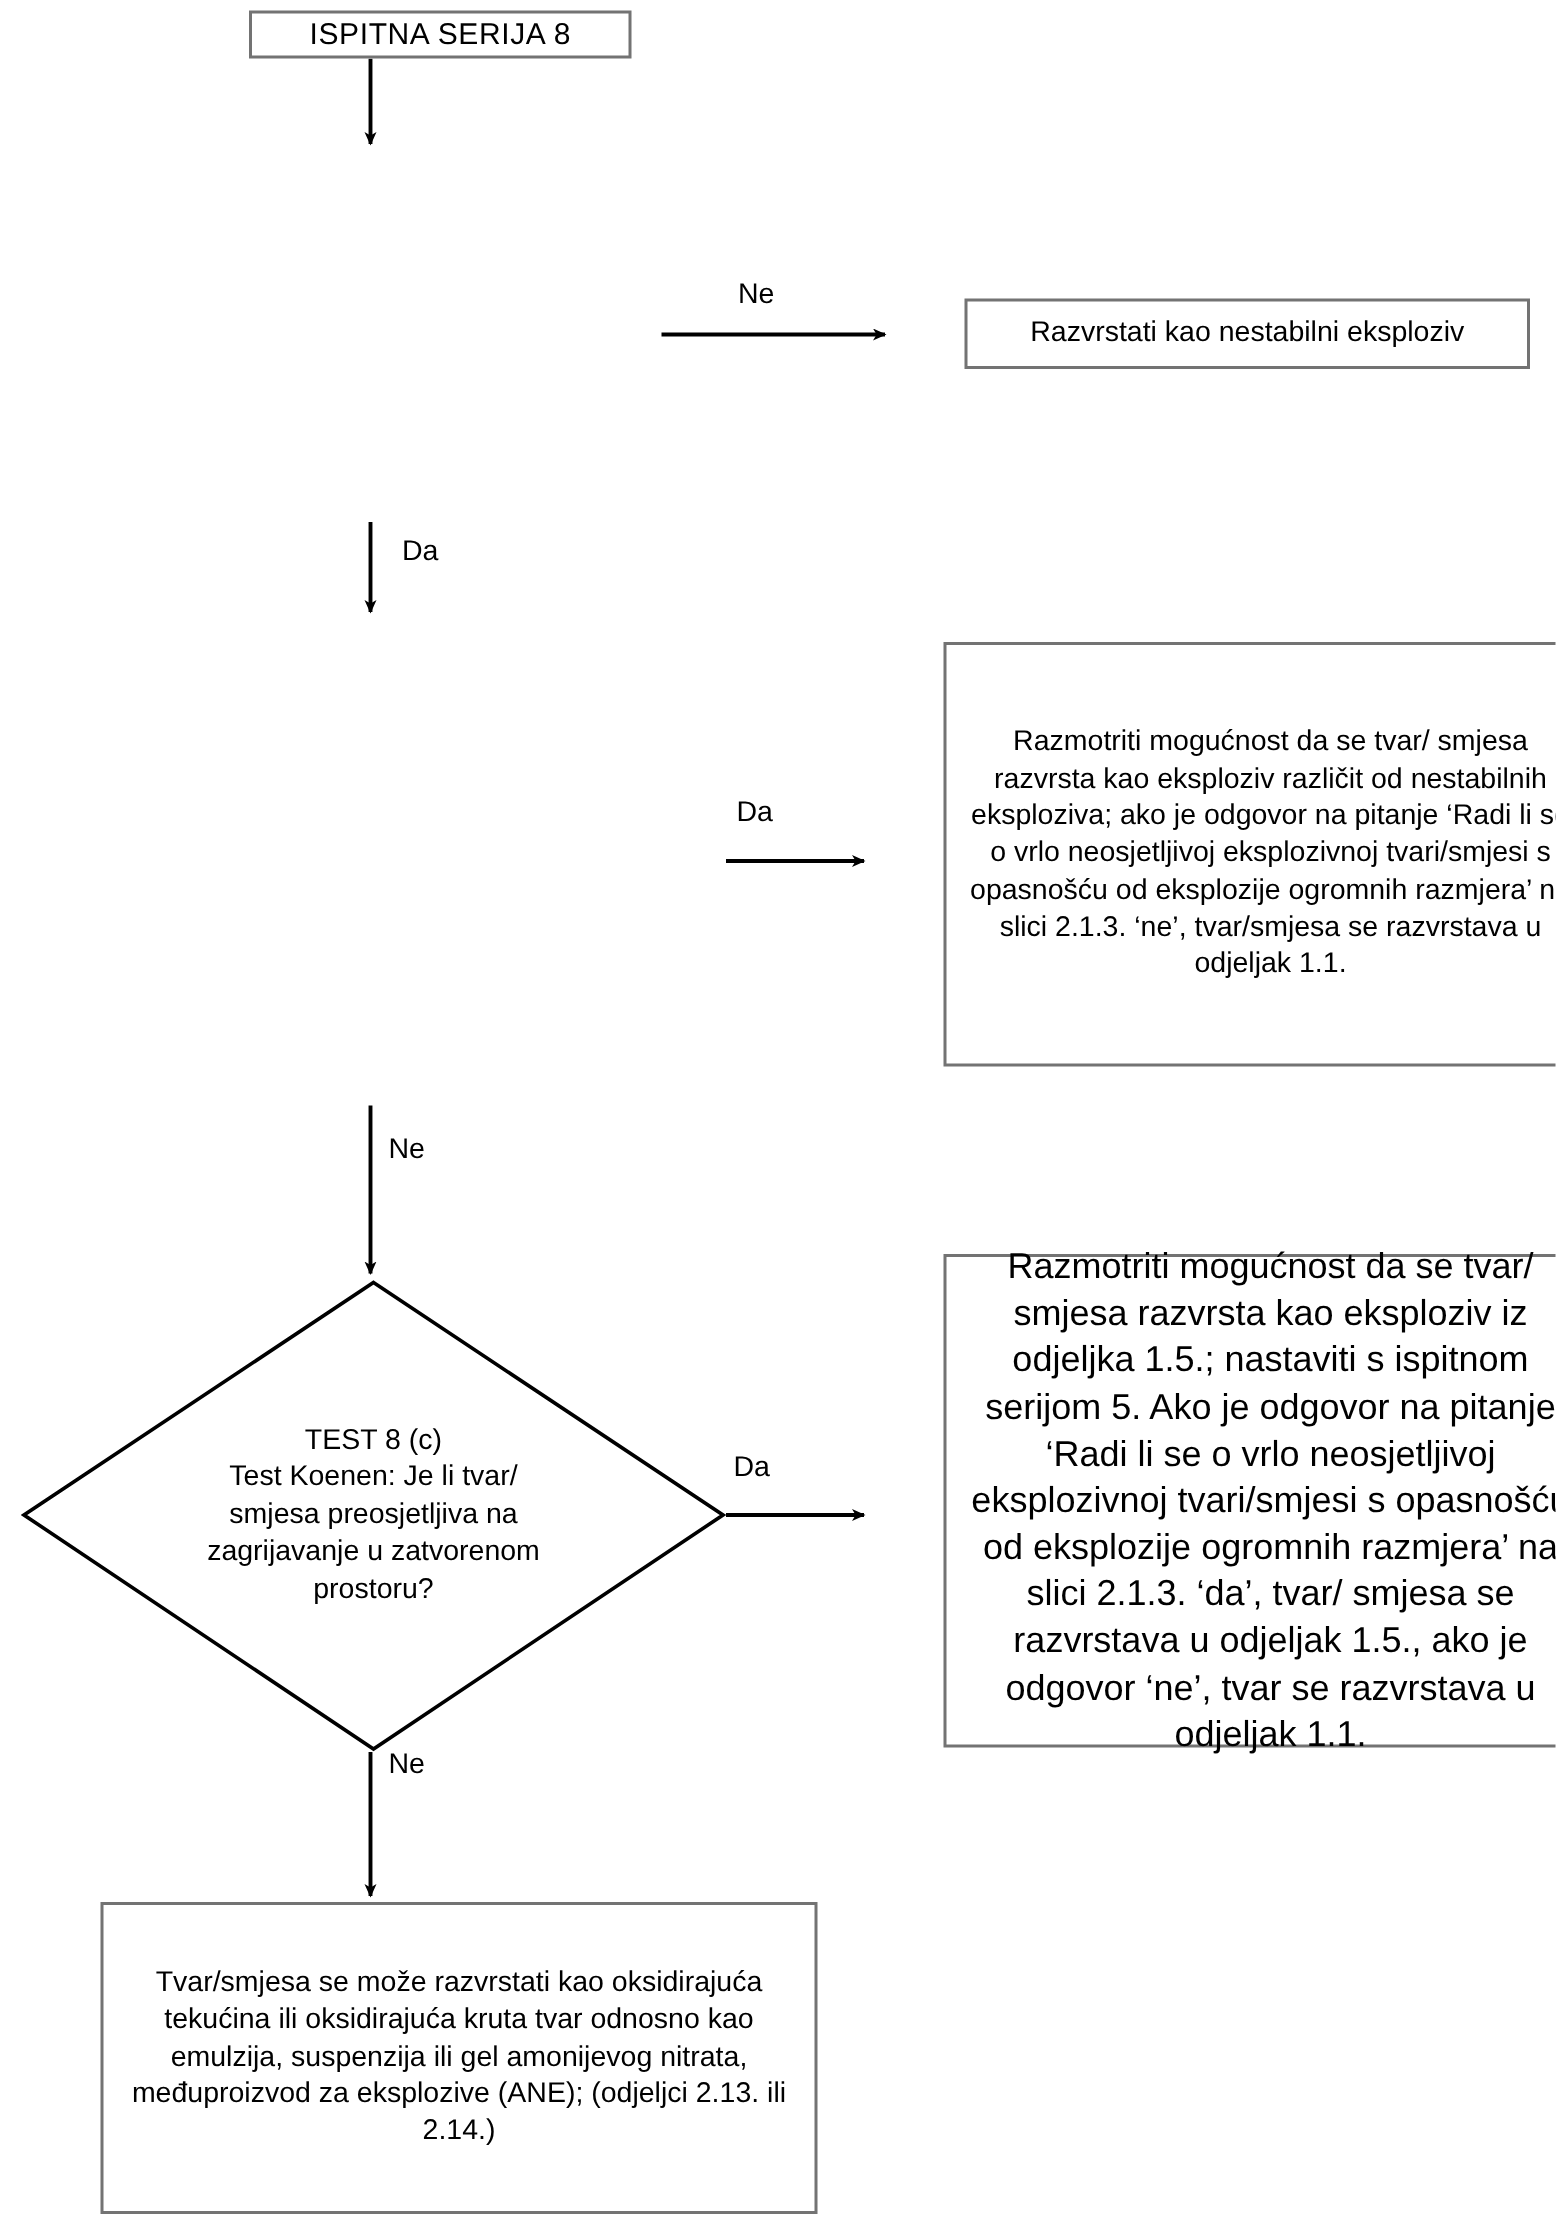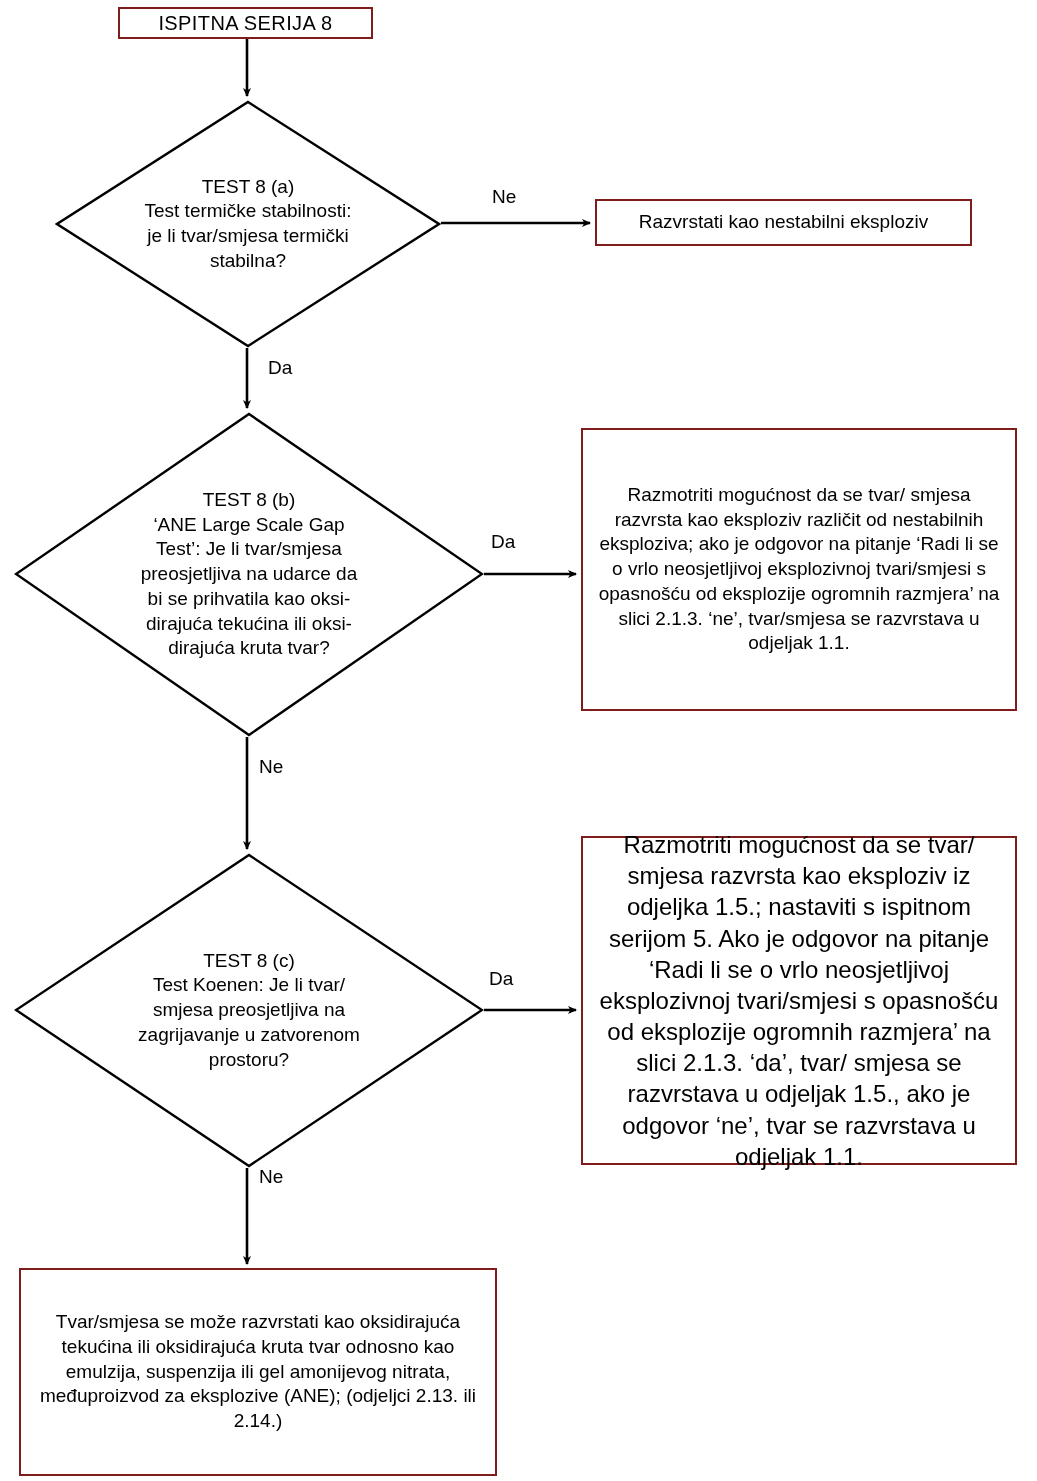--- a/index.html
+++ b/index.html
@@ -23,28 +23,29 @@
     position: absolute;
     left: 0; top: 0;
     width: 1037px; height: 1481px;
     pointer-events: none;
   }
   .node {
     position: absolute;
   }
   
   .box {
-    border: 2px solid #7f1d1d;
+    border: 2px solid #737373;
     background: #fff;
     display: flex;
     align-items: center;
     justify-content: center;
     text-align: center;
     padding: 6px 10px;
     line-height: 1.30;
+    margin-left: 48px;
   }
   .box .txt { width: 100%; }
 
   #title-box {
     left: 118px; top: 7px;
     width: 255px; height: 32px;
     font-size: 20px;
     letter-spacing: 0.4px;
   }
   #box-unstable {
@@ -138,42 +139,21 @@
 
     <line x1="484" y1="1010" x2="576" y2="1010" stroke="#000" stroke-width="2.6" marker-end="url(#arrow)"></line>
 
     <line x1="247" y1="1168" x2="247" y2="1264" stroke="#000" stroke-width="2.6" marker-end="url(#arrow)"></line>
   </svg>
 
   <div class="node box" id="title-box">
     <span class="txt">ISPITNA SERIJA 8</span>
   </div>
 
-  <div class="node diamond" id="diamond-a">
-    <svg class="shape" viewBox="0 0 386 248" preserveAspectRatio="none">
-      <polygon points="193,2 384,124 193,246 2,124" fill="#fff" stroke="#000" stroke-width="2.4"></polygon>
-    </svg>
-    <div class="label" style="white-space: pre-line;">TEST 8 (a)
-Test termičke stabilnosti:
-je li tvar/smjesa termički
-stabilna?</div>
-  </div>
 
-  <div class="node diamond" id="diamond-b">
-    <svg class="shape" viewBox="0 0 470 325" preserveAspectRatio="none">
-      <polygon points="235,2 468,162 235,323 2,162" fill="#fff" stroke="#000" stroke-width="2.4"></polygon>
-    </svg>
-    <div class="label" style="white-space: pre-line;">TEST 8 (b)
-‘ANE Large Scale Gap
-Test’: Je li tvar/smjesa
-preosjetljiva na udarce da
-bi se prihvatila kao oksi-
-dirajuća tekućina ili oksi-
-dirajuća kruta tvar?</div>
-  </div>
 
   <div class="node diamond" id="diamond-c">
     <svg class="shape" viewBox="0 0 470 315" preserveAspectRatio="none">
       <polygon points="235,2 468,157 235,313 2,157" fill="#fff" stroke="#000" stroke-width="2.4"></polygon>
     </svg>
     <div class="label" style="white-space: pre-line;">TEST 8 (c)
 Test Koenen: Je li tvar/
 smjesa preosjetljiva na
 zagrijavanje u zatvorenom
 prostoru?</div>

